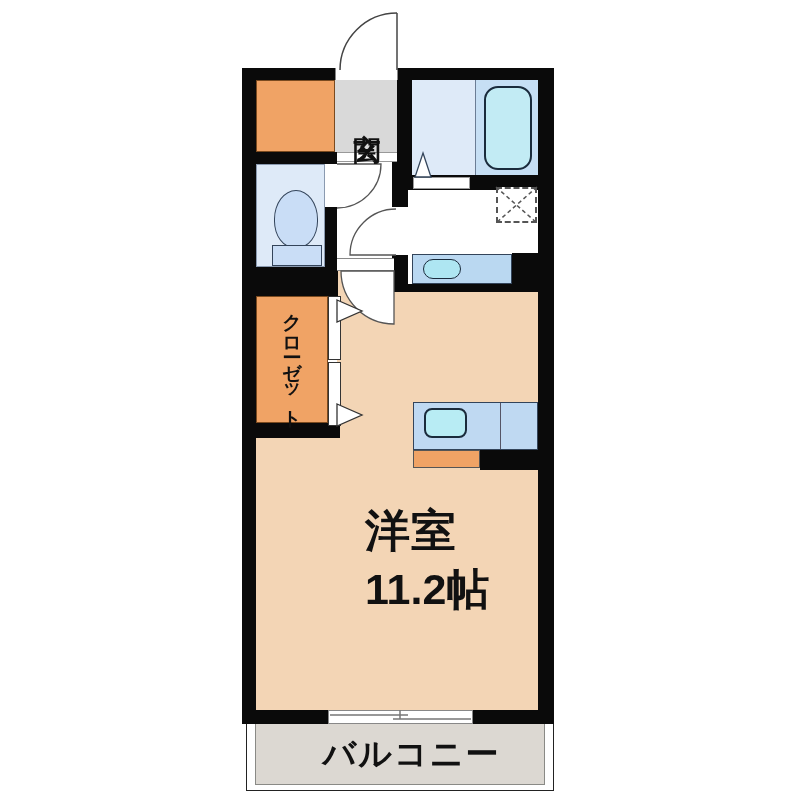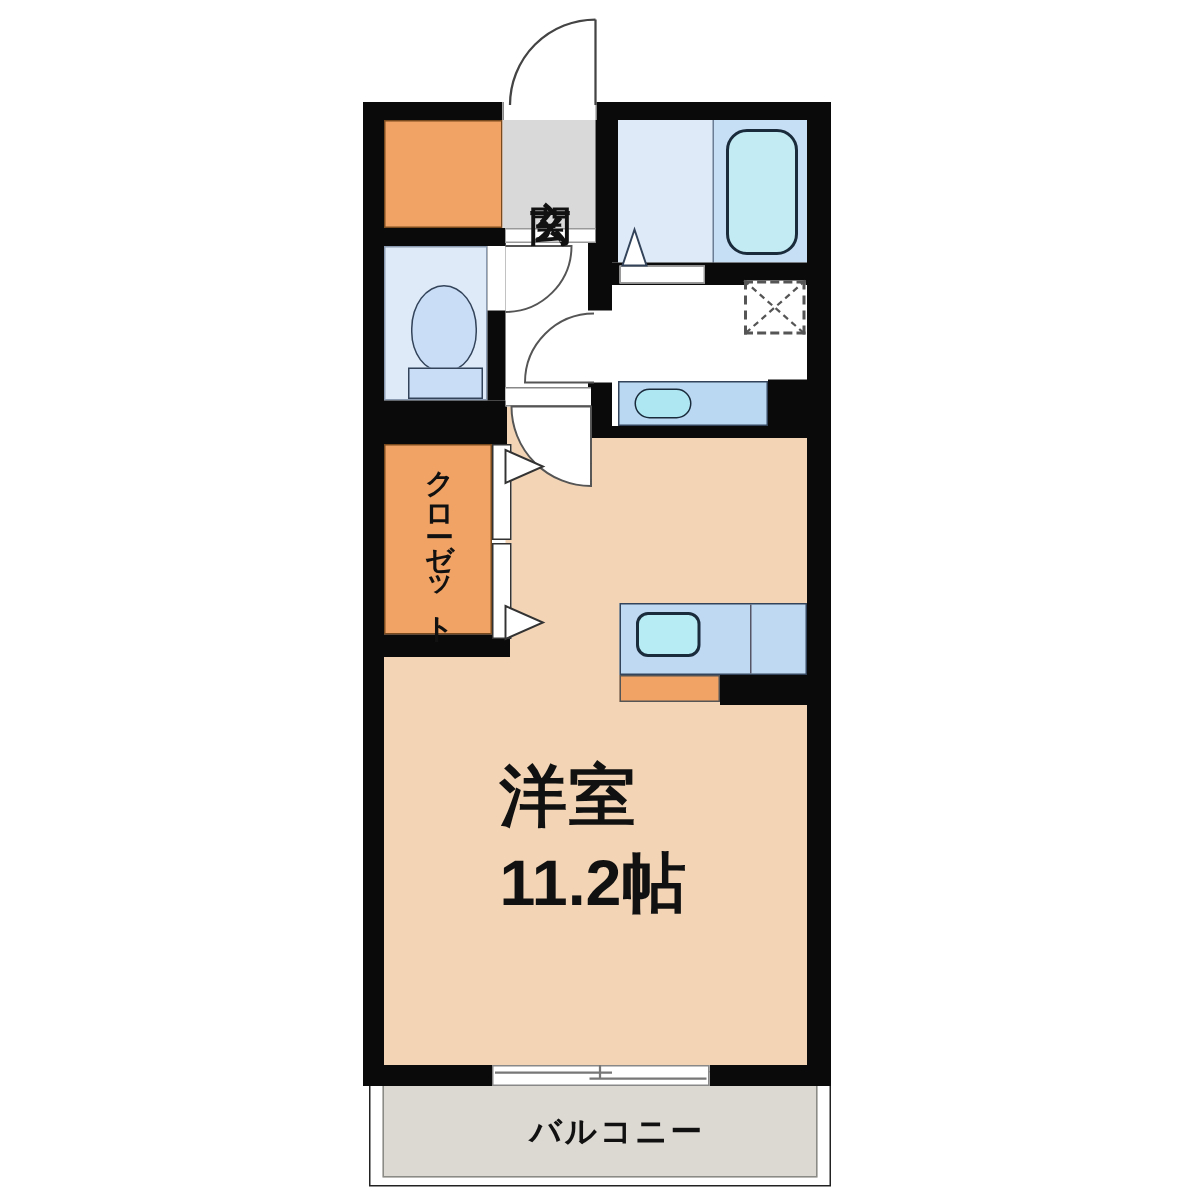--- a/index.html
+++ b/index.html
@@ -80,19 +80,19 @@
     <path d="M 394 271 L 341 271 A 53 53 0 0 0 394 324 Z" fill="#ffffff" stroke="#555" stroke-width="1.3"></path>
     <path d="M 337 300 L 362 311 L 337 322 Z" fill="#ffffff" stroke="#333" stroke-width="1.3"></path>
     <path d="M 337 404 L 362 415 L 337 426 Z" fill="#ffffff" stroke="#333" stroke-width="1.3"></path>
     <path d="M 423 153 L 431 177 L 415 177 Z" fill="#ffffff" stroke="#33445a" stroke-width="1.3"></path>
     <path d="M 496 187 L 537 223 M 537 187 L 496 223" fill="none" stroke="#555" stroke-width="1.5" stroke-dasharray="4 3"></path>
     <path d="M 330 715 L 408 715 M 393 719 L 471 719 M 400 710 L 400 719" fill="none" stroke="#777" stroke-width="1.5"></path>
   </svg>
 
   <div class="abs lbl vtext" style="left:337px;top:82px;width:60px;height:70px;font-size:27px;letter-spacing:5px;">玄関</div>
   <div class="abs lbl vtext" style="left:257px;top:297px;width:70px;height:126px;font-size:19px;letter-spacing:2px;">クローゼット</div>
-  <div class="abs" style="left:333px;top:502px;color:#111;font-weight:bold;line-height:58px;">
+  <div class="abs" style="left:365px;top:502px;color:#111;font-weight:bold;line-height:58px;">
     <div style="font-size:45px;letter-spacing:1px;">洋室</div>
     <div style="font-size:43px;text-align:right;">11.2帖</div>
   </div>
-  <div class="abs lbl" style="left:255px;top:723px;width:313px;height:62px;font-size:21px;letter-spacing:2px;">バルコニー</div>
+  <div class="abs lbl" style="left:255px;top:723px;width:313px;height:62px;font-size:33px;letter-spacing:2px;">バルコニー</div>
 
 </div>
 
 </body></html>

